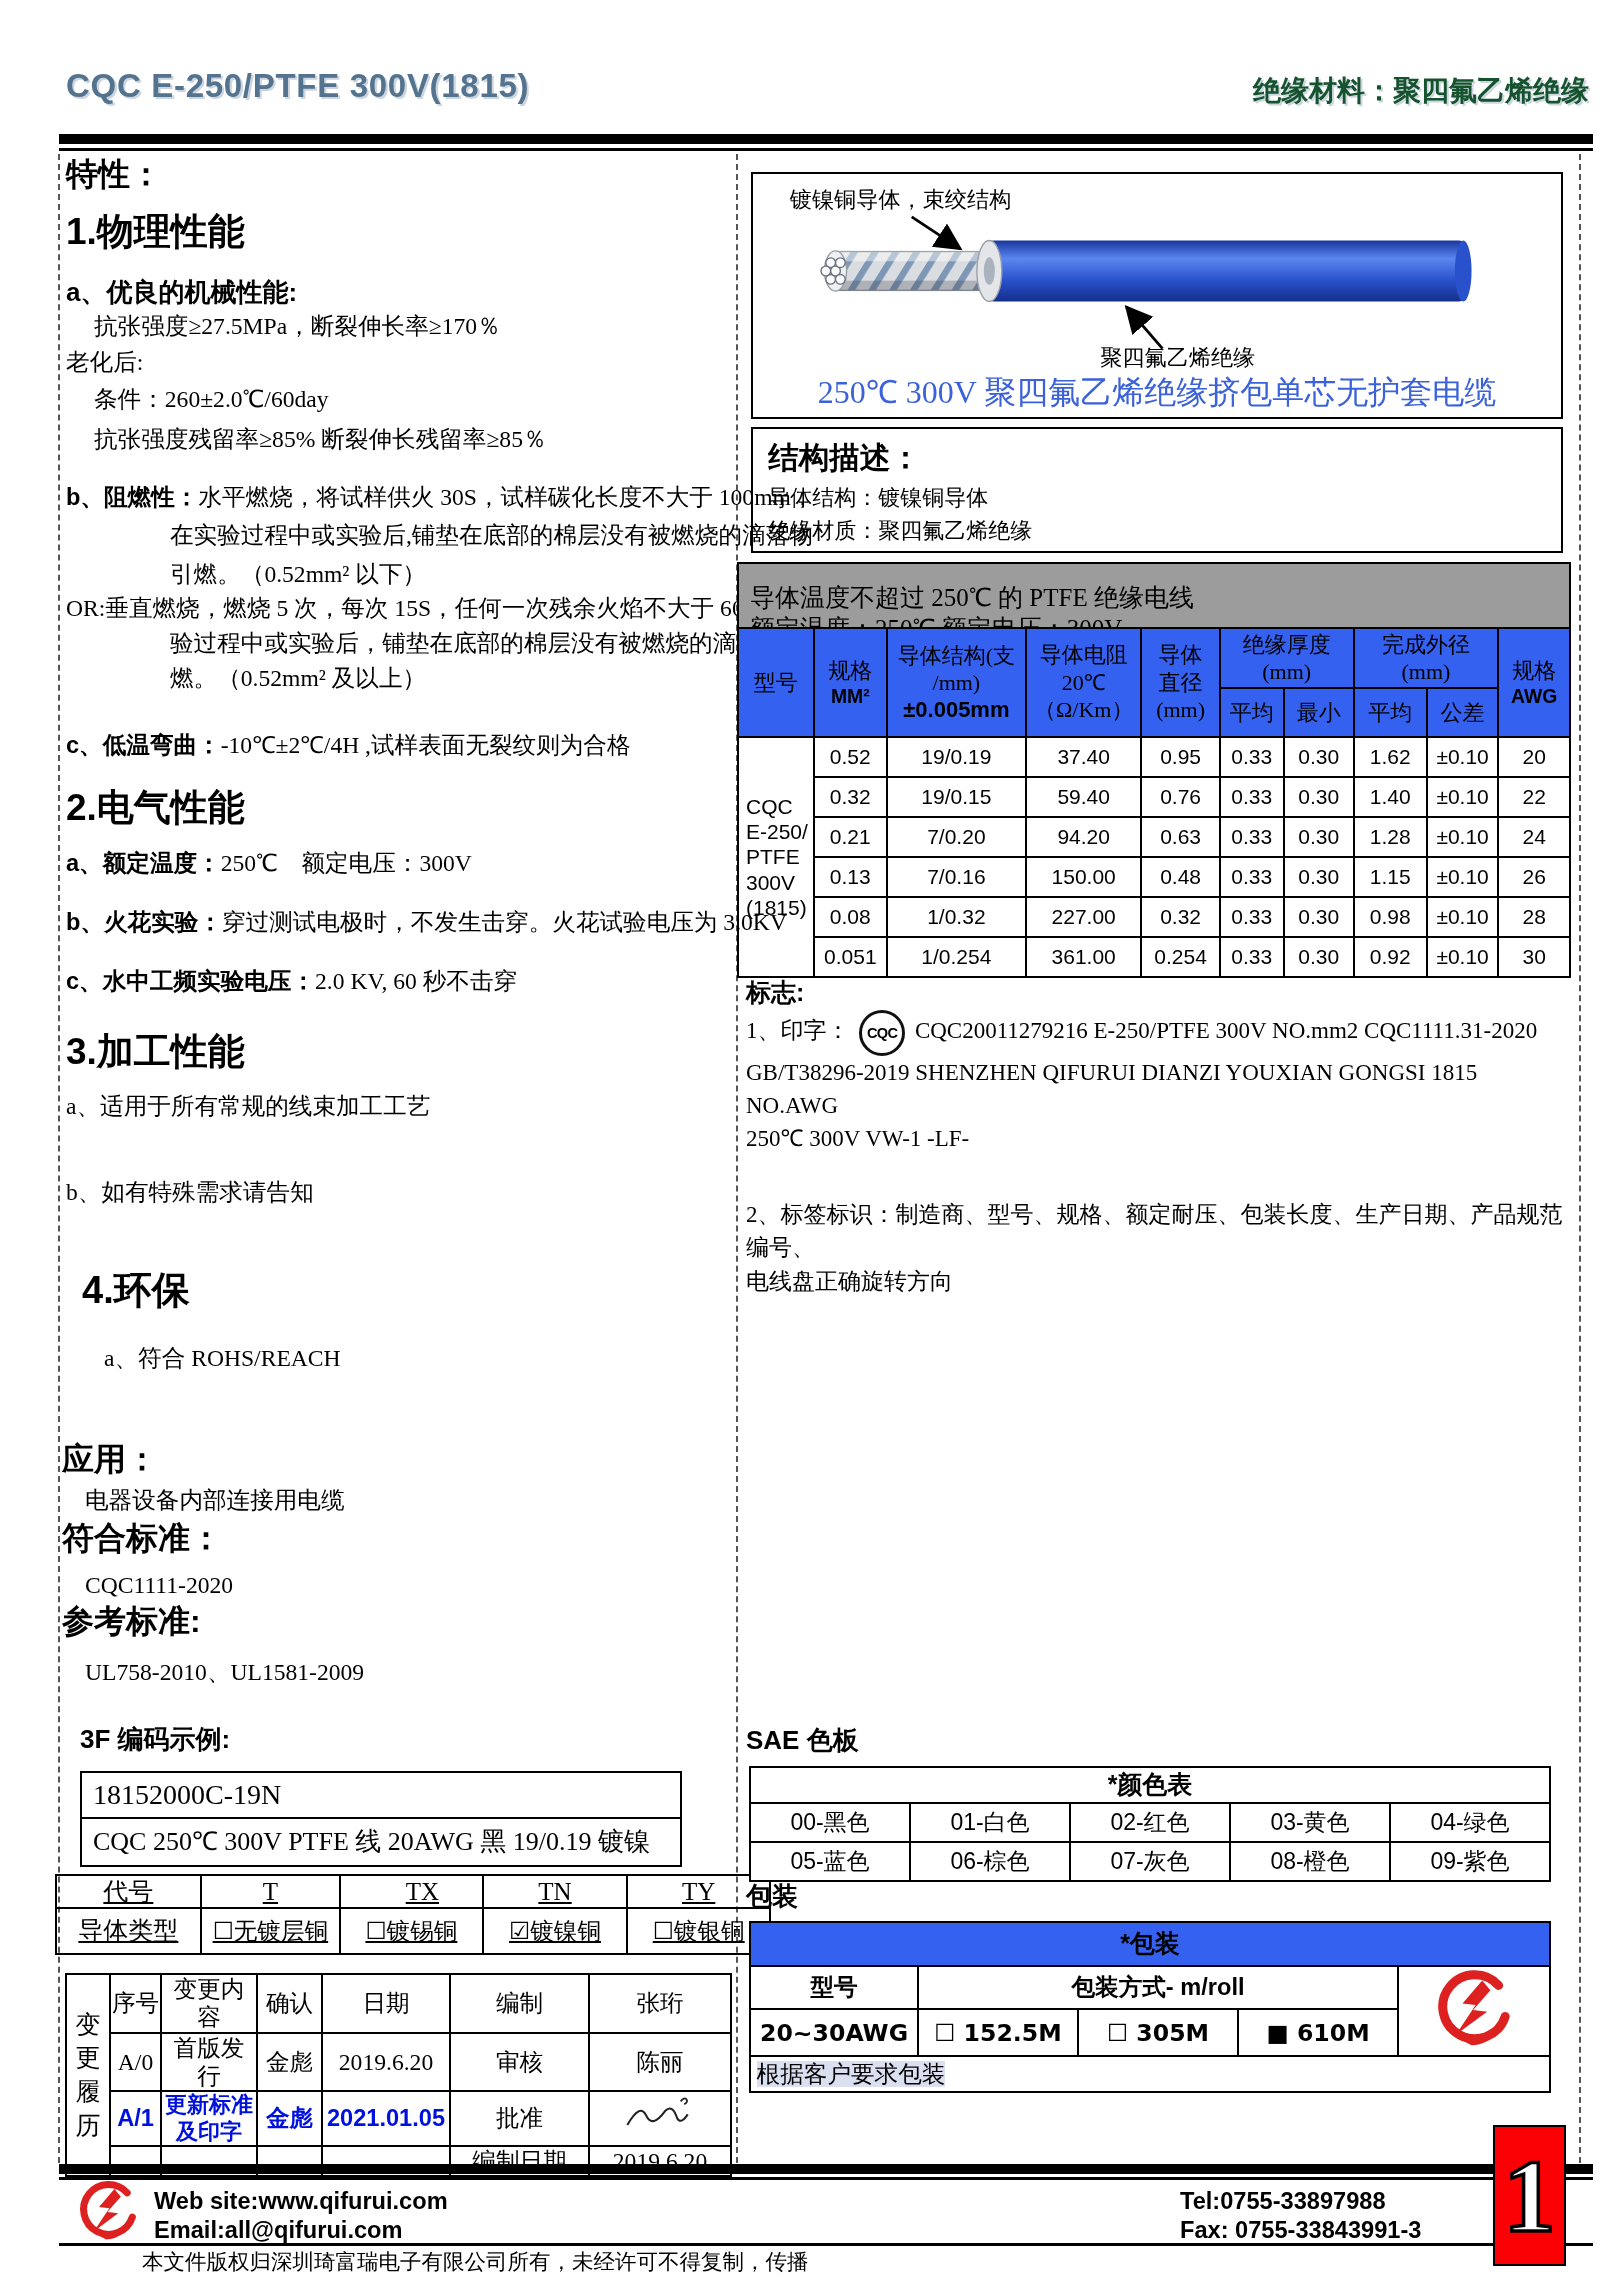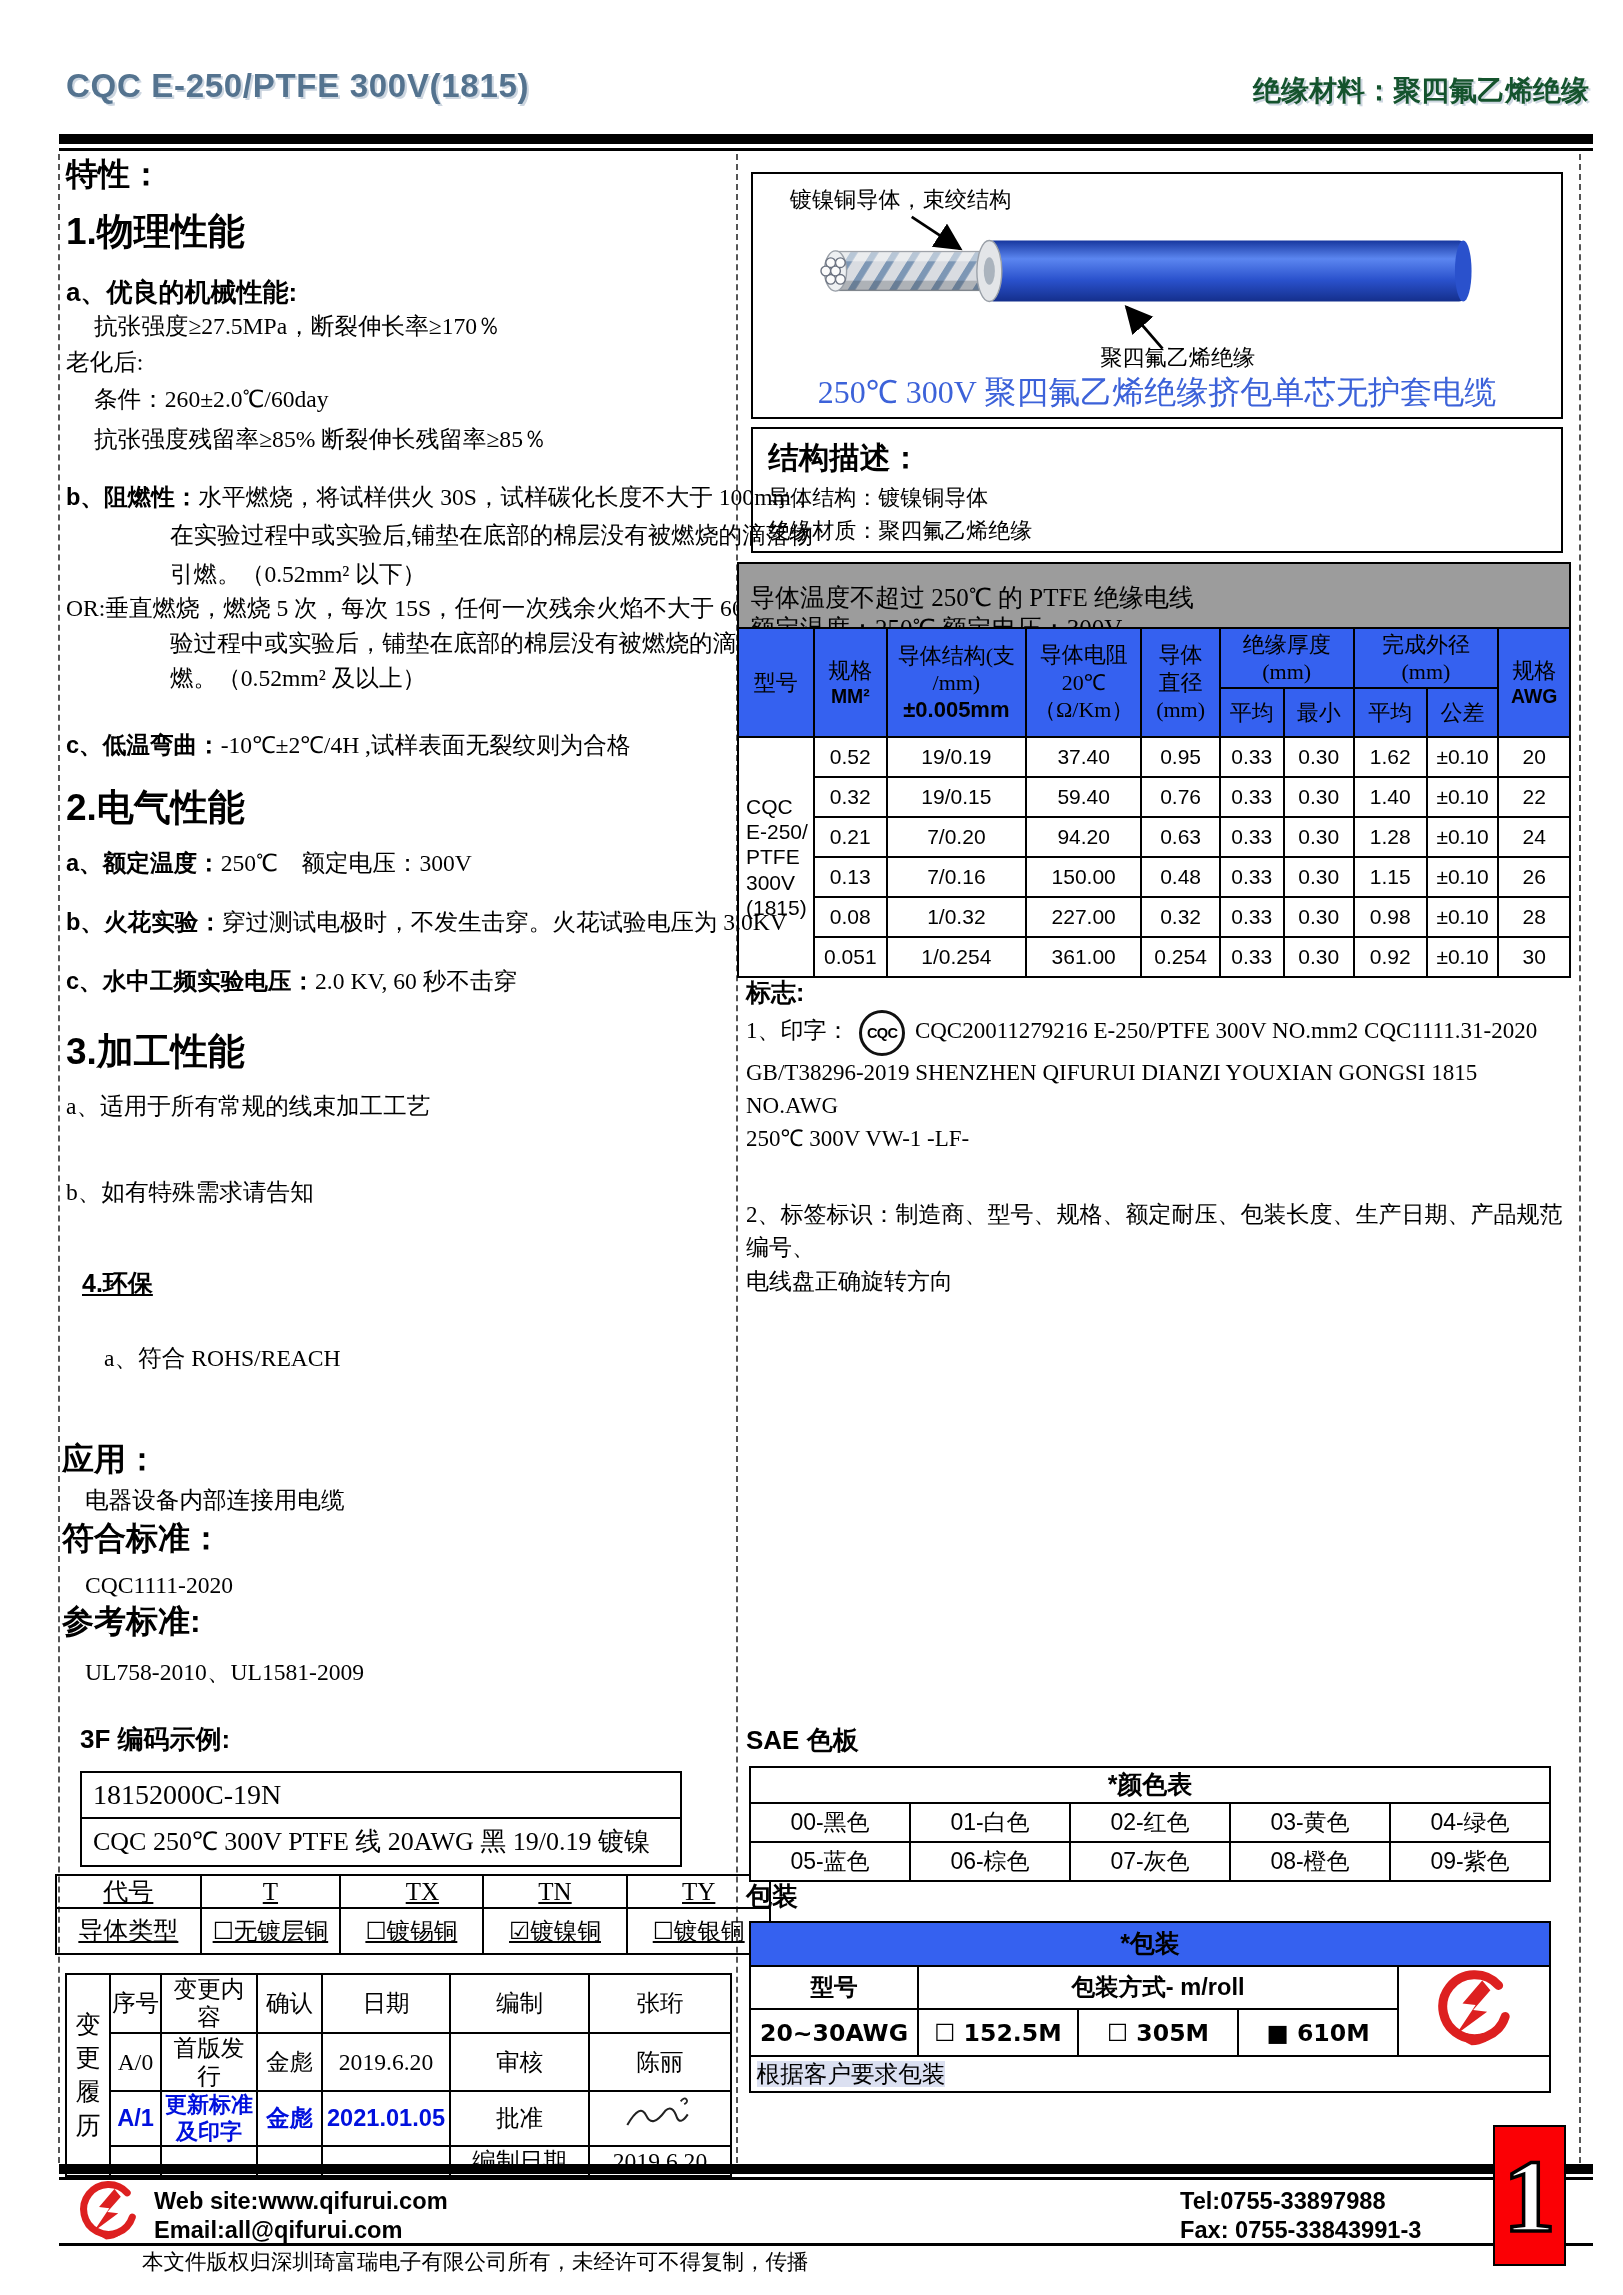--- a/index.html
+++ b/index.html
@@ -75,21 +75,21 @@
 
   <div class="abs h-big" style="left:66px;top:788px;">2.电气性能</div>
   <div class="abs t34" style="left:66px;top:848px;"><span class="lbl">a、额定温度：</span><span>250℃　额定电压：300V</span></div>
   <div class="abs t34" style="left:66px;top:907px;"><span class="lbl">b、火花实验：</span><span>穿过测试电极时，不发生击穿。火花试验电压为 3.0KV</span></div>
   <div class="abs t34" style="left:66px;top:966px;"><span class="lbl">c、水中工频实验电压：</span><span>2.0 KV, 60 秒不击穿</span></div>
 
   <div class="abs h-big" style="left:66px;top:1032px;">3.加工性能</div>
   <div class="abs t34" style="left:66px;top:1091px;">a、适用于所有常规的线束加工工艺</div>
   <div class="abs t34" style="left:66px;top:1177px;">b、如有特殊需求请告知</div>
 
-  <div class="abs h-big" style="left:82px;top:1270px;font-size:25px;text-decoration:underline;">4.环保</div>
+  <div class="abs h-big" style="left:82px;top:1270px;font-size:38px;">4.环保</div>
   <div class="abs t34" style="left:104px;top:1343px;">a、符合 ROHS/REACH</div>
 
   <div class="abs h-med" style="left:62px;top:1442px;">应用：</div>
   <div class="abs t34" style="left:85px;top:1485px;">电器设备内部连接用电缆</div>
 
   <div class="abs h-med" style="left:62px;top:1521px;">符合标准：</div>
   <div class="abs t34" style="left:85px;top:1570px;">CQC1111-2020</div>
   <div class="abs h-med" style="left:62px;top:1604px;">参考标准:</div>
   <div class="abs t34" style="left:85px;top:1657px;">UL758-2010、UL1581-2009</div>
 

